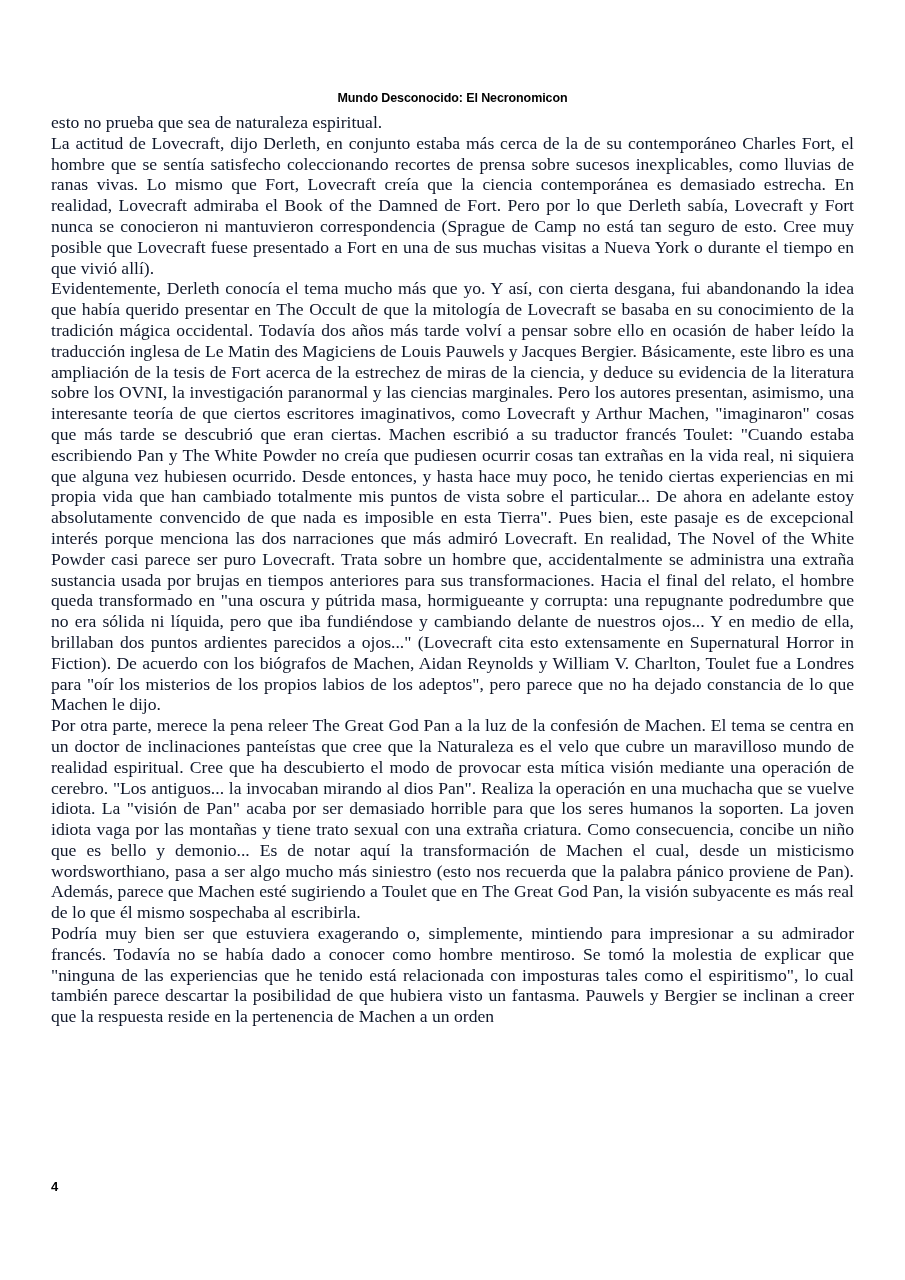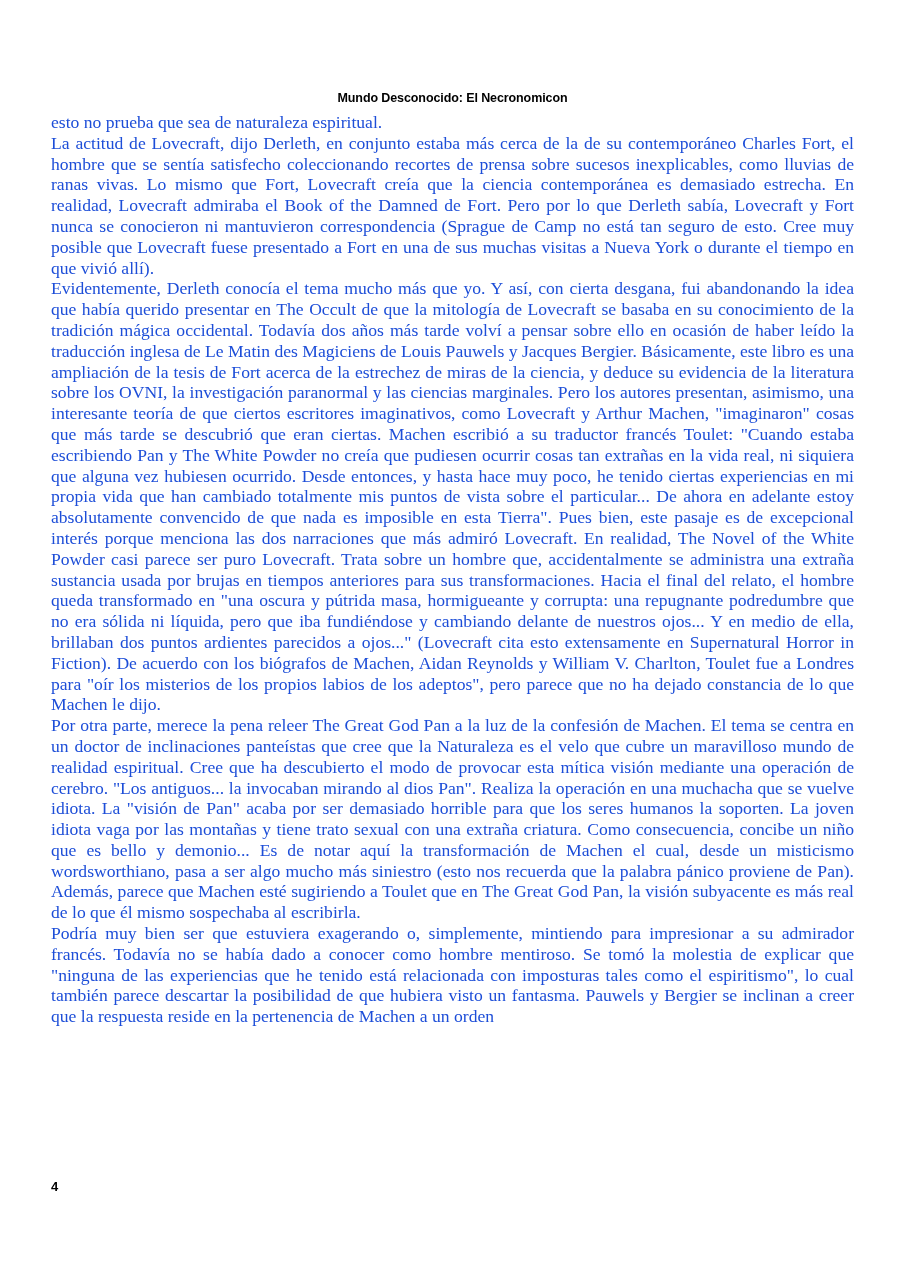--- a/index.html
+++ b/index.html
@@ -28,21 +28,21 @@
     line-height: 16px;
     text-align: center;
     color: #000000;
     margin: 0 0 6px 0;
     letter-spacing: -0.1px;
   }
   .body-text {
     font-family: "Liberation Serif", serif;
     font-size: 17.6px;
     line-height: 20.8px;
-    color: #1d4ed8;
+    color: #0f172a;
     text-align: justify;
     text-justify: inter-word;
     margin: 0;
     hyphens: none;
   }
   .body-text + .body-text {
   }
   .p-first {
     margin-top: 0;
   }

